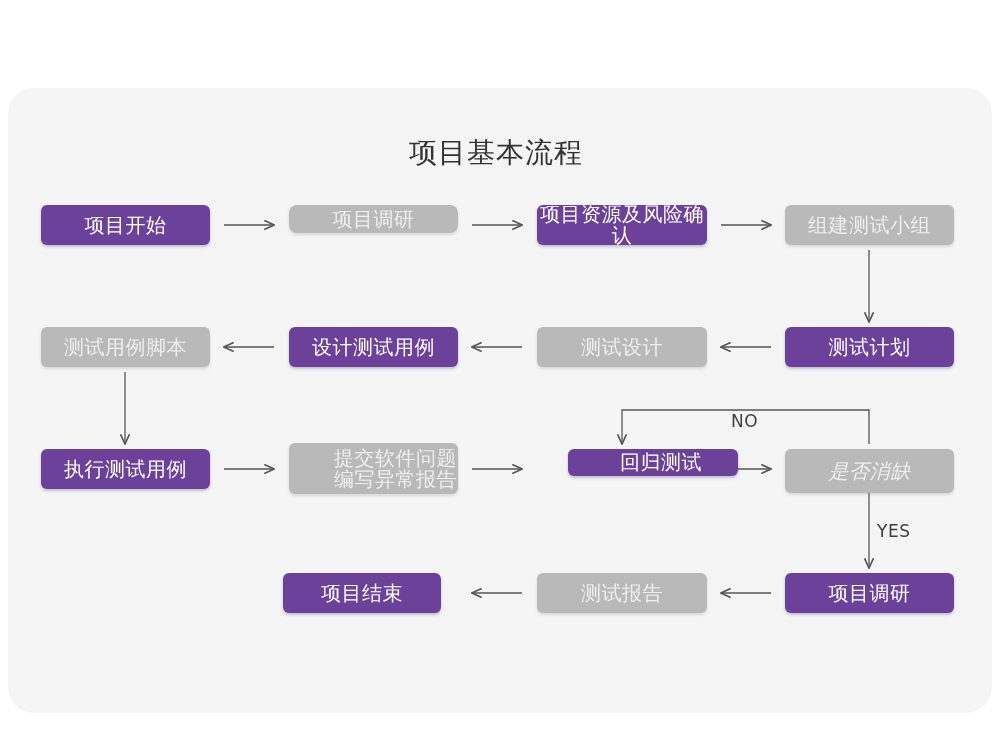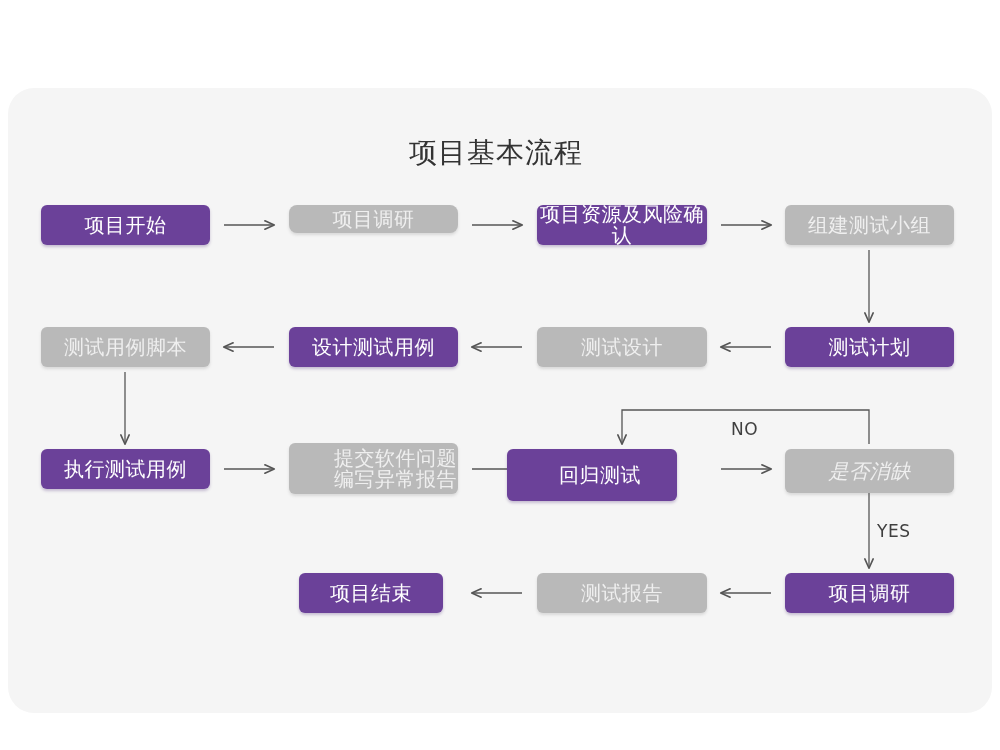--- a/index.html
+++ b/index.html
@@ -114,36 +114,36 @@
 
       <path d="M869,444 L869,410 L622,410 L622,444"></path>
 
       <line x1="869" y1="492" x2="869" y2="568"></line>
 
       <line x1="771" y1="593" x2="721" y2="593"></line>
       <line x1="522" y1="593" x2="472" y2="593"></line>
     </g>
   </svg>
 
-  <div class="edge-label" style="left:731px; top:411px;margin-top:8px;">NO</div>
+  <div class="edge-label" style="left:731px; top:411px;">NO</div>
   <div class="edge-label" style="left:877px; top:521px;">YES</div>
 
   <div class="node purple" style="left:41px; top:205px; width:169px; height:40px;">项目开始</div>
   <div class="node gray" style="left:289px; top:205px; width:169px; height:28px;border-radius:8px;">项目调研</div>
   <div class="node purple" style="left:537px; top:205px; width:170px; height:40px;">项目资源及风险确认</div>
   <div class="node gray" style="left:785px; top:205px; width:169px; height:40px;">组建测试小组</div>
 
   <div class="node gray" style="left:41px; top:327px; width:169px; height:40px;">测试用例脚本</div>
   <div class="node purple" style="left:289px; top:327px; width:169px; height:40px;">设计测试用例</div>
   <div class="node gray" style="left:537px; top:327px; width:170px; height:40px;">测试设计</div>
   <div class="node purple" style="left:785px; top:327px; width:169px; height:40px;">测试计划</div>
 
   <div class="node purple" style="left:41px; top:449px; width:169px; height:40px;">执行测试用例</div>
   <div class="node gray" style="left:289px; top:443px; width:169px; height:51px;padding-left:44px;">提交软件问题
 编写异常报告</div>
-  <div class="node purple" style="left:507px; top:449px; width:170px; height:52px;padding-left:16px;">回归测试</div>
+  <div class="node purple" style="left:568px; top:449px; width:170px; height:27px;padding-left:16px;">回归测试</div>
   <div class="node gray" style="left:785px; top:449px; width:169px; height:44px;font-style:italic;">是否消缺</div>
 
-  <div class="node purple" style="left:299px; top:573px; width:144px; height:40px;">项目结束</div>
+  <div class="node purple" style="left:283px; top:573px; width:158px; height:40px;">项目结束</div>
   <div class="node gray" style="left:537px; top:573px; width:170px; height:40px;">测试报告</div>
   <div class="node purple" style="left:785px; top:573px; width:169px; height:40px;">项目调研</div>
 
 </div>
 
 </body></html>

